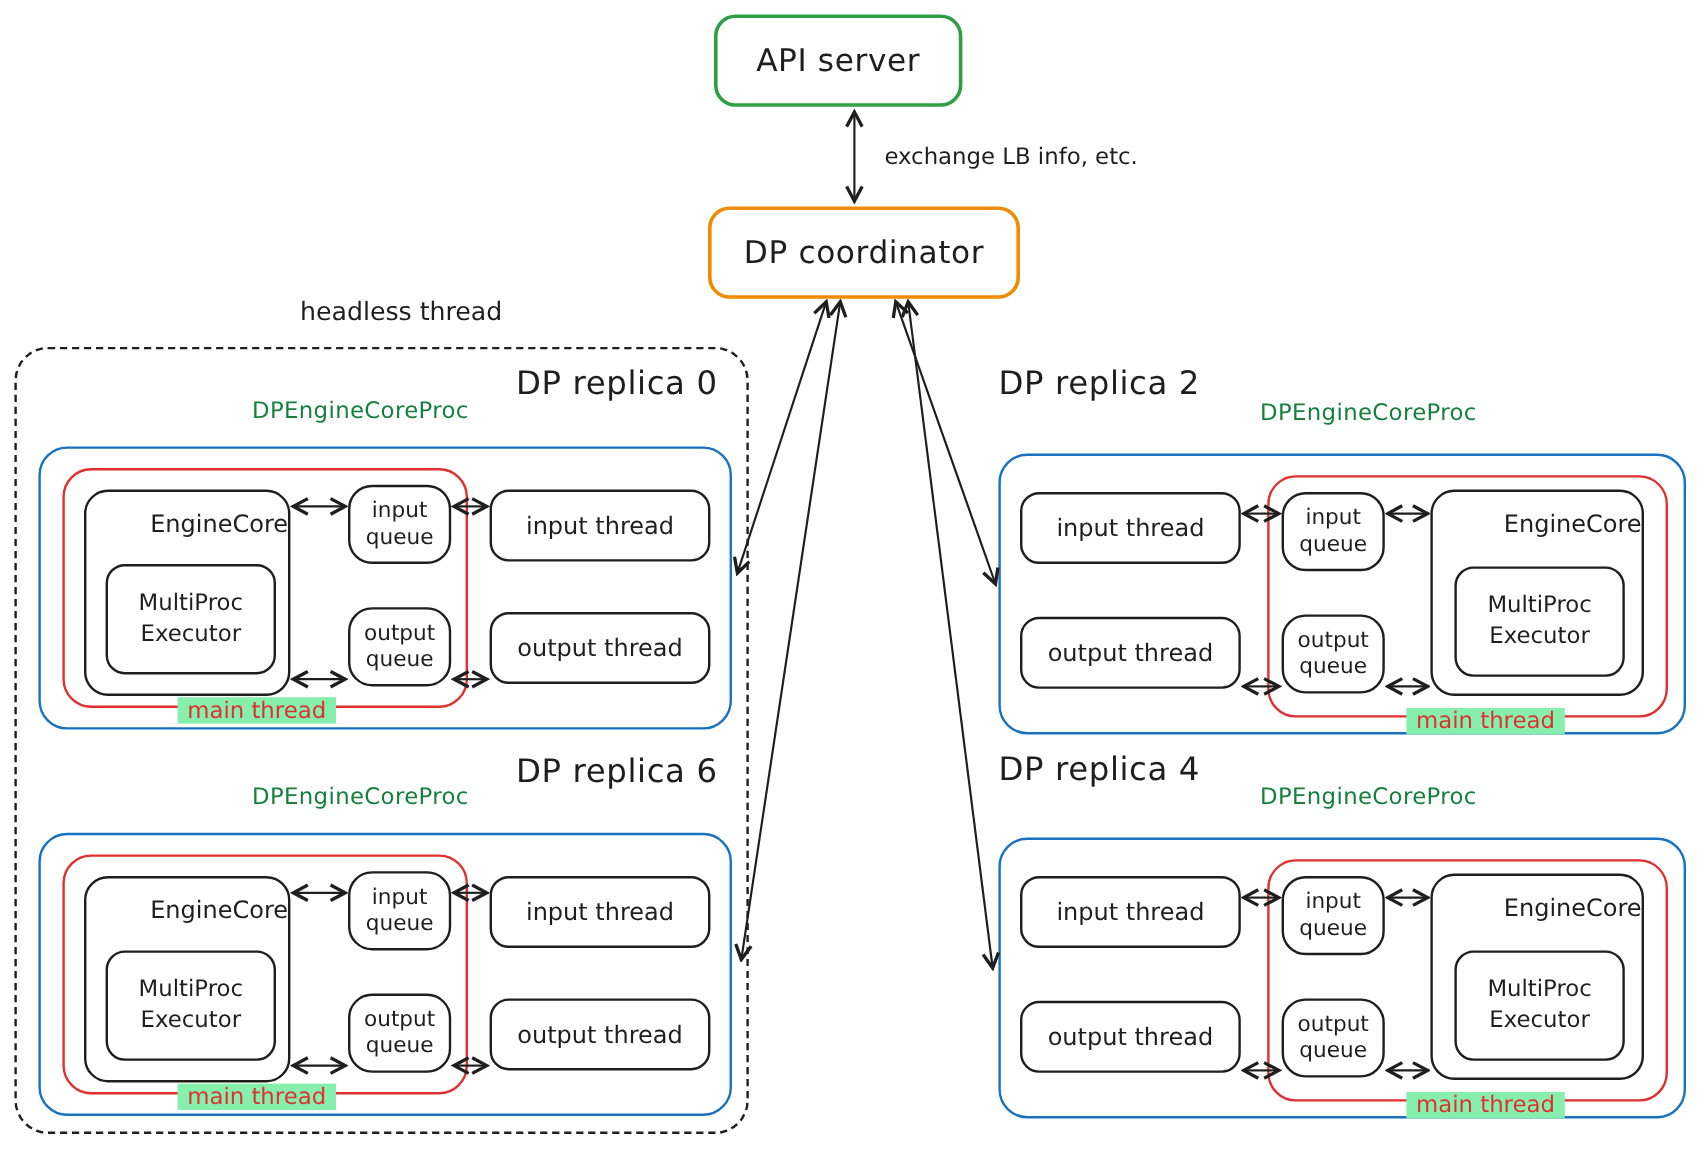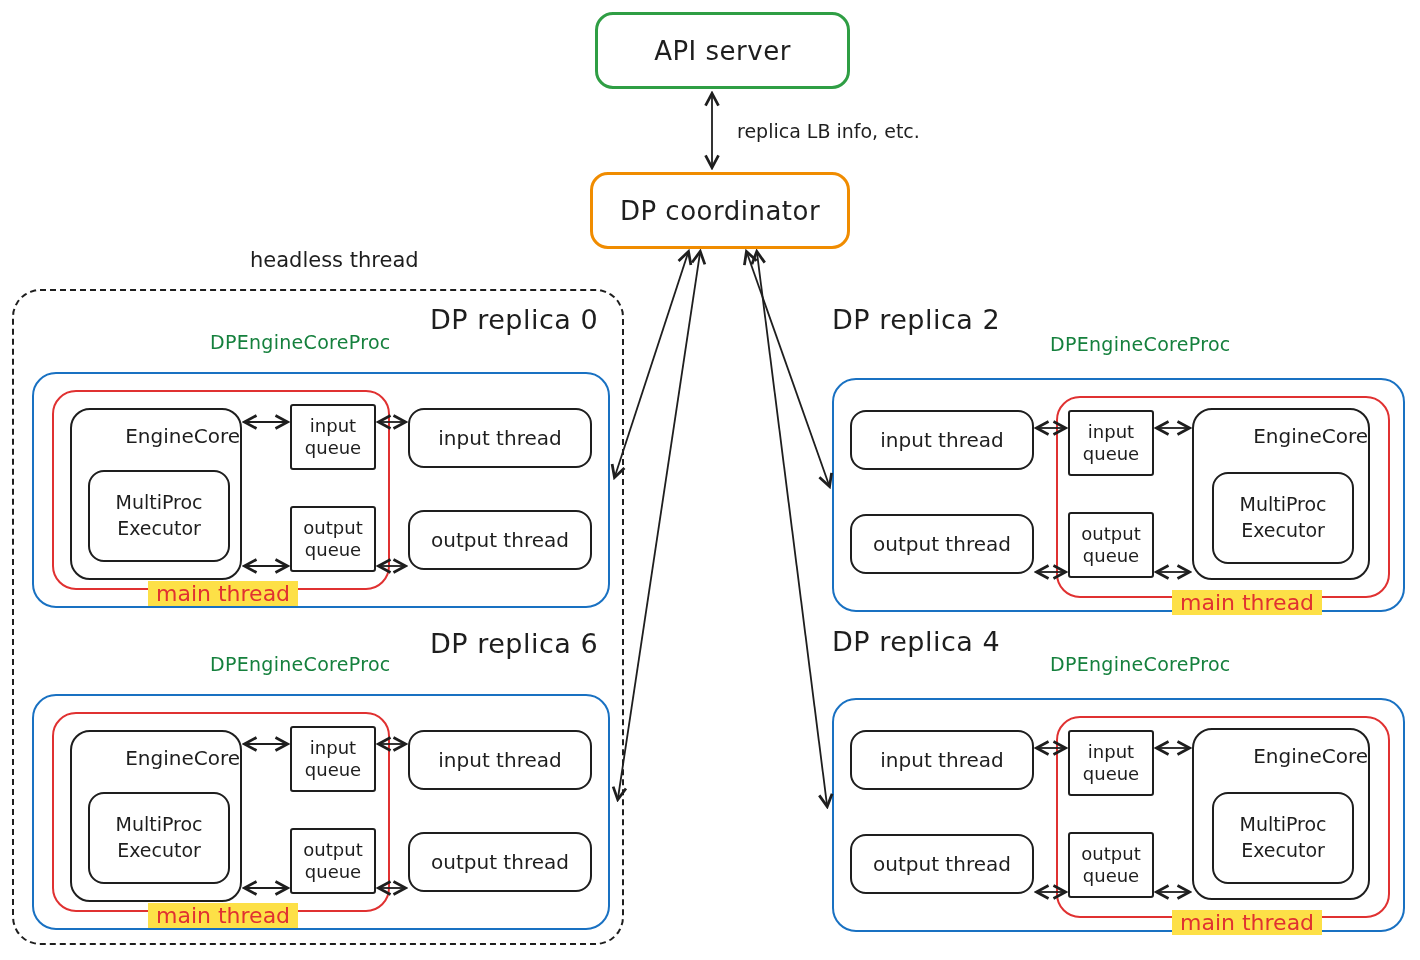--- a/index.html
+++ b/index.html
@@ -14,53 +14,53 @@
     font-size:26px;letter-spacing:.5px;
   }
   .node.green{border:3px solid #2f9e44;}
   .node.orange{border:3px solid #f08c00;justify-content:center;}
   
   .box{
     position:absolute;box-sizing:border-box;background:#fff;border:2.5px solid #1e1e1e;
     border-radius:16px;display:flex;align-items:center;justify-content:center;
     text-align:center;font-size:20px;
   }
-  .box.queue{font-size:18px;line-height:1.2;border-radius:3px;}
+  .box.queue{font-size:18px;line-height:1.2;border-radius:20px;}
   .box.engine{display:block;border-radius:20px;}
   .engine .lbl{margin-top:14px;text-align:right;font-size:20px;}
   .box.multiproc{font-size:19px;line-height:1.35;border-radius:16px;}
   
   .frame{position:absolute;box-sizing:border-box;background:#fff;border-radius:24px;}
   .frame.blue{border:2.5px solid #1971c2;}
   .frame.red{border:2.5px solid #e03131;background:transparent;}
   .dashed-box{
     position:absolute;box-sizing:border-box;border:2.2px dashed #1e1e1e;border-radius:28px;
     background:transparent;
   }
   .replica-title{position:absolute;font-size:27px;letter-spacing:.5px;white-space:nowrap;}
   .proc-label{position:absolute;font-size:19px;color:#15803d;letter-spacing:.3px;white-space:nowrap;}
   .main-thread-label{
-    position:absolute;font-size:22px;color:#e03131;background:#fde047;
+    position:absolute;font-size:19px;color:#e03131;background:#86efac;
     padding:0 8px;text-align:center;white-space:nowrap;z-index:5;
   }
   .headless-label{position:absolute;font-size:21px;white-space:nowrap;}
   .edge-label{position:absolute;font-size:19px;white-space:nowrap;}
   #arrows{position:absolute;left:0;top:0;z-index:10;pointer-events:none;}
   #arrows line{stroke:#1e1e1e;stroke-width:1.8;}
 </style>
 </head>
 <body>
 
 <div id="canvas">
 
-  <div class="node green" style="left:595px;top:12px;width:255px;height:77px">
+  <div class="node green" style="left:595px;top:12px;width:207px;height:77px">
     <span>API server</span>
   </div>
 
-  <div class="edge-label" style="left:737px;top:120px">replica LB info, etc.</div>
+  <div class="edge-label" style="left:737px;top:120px">exchange LB info, etc.</div>
 
   <div class="node orange" style="left:590px;top:172px;width:260px;height:77px">
     <span>DP coordinator</span>
   </div>
 
   <div class="headless-label" style="left:250px;top:248px">headless thread</div>
   <div class="dashed-box" style="left:12px;top:289px;width:612px;height:656px"></div>
 
   <div>
     <div class="replica-title" style="left:430px;top:304px">DP replica 0</div>

